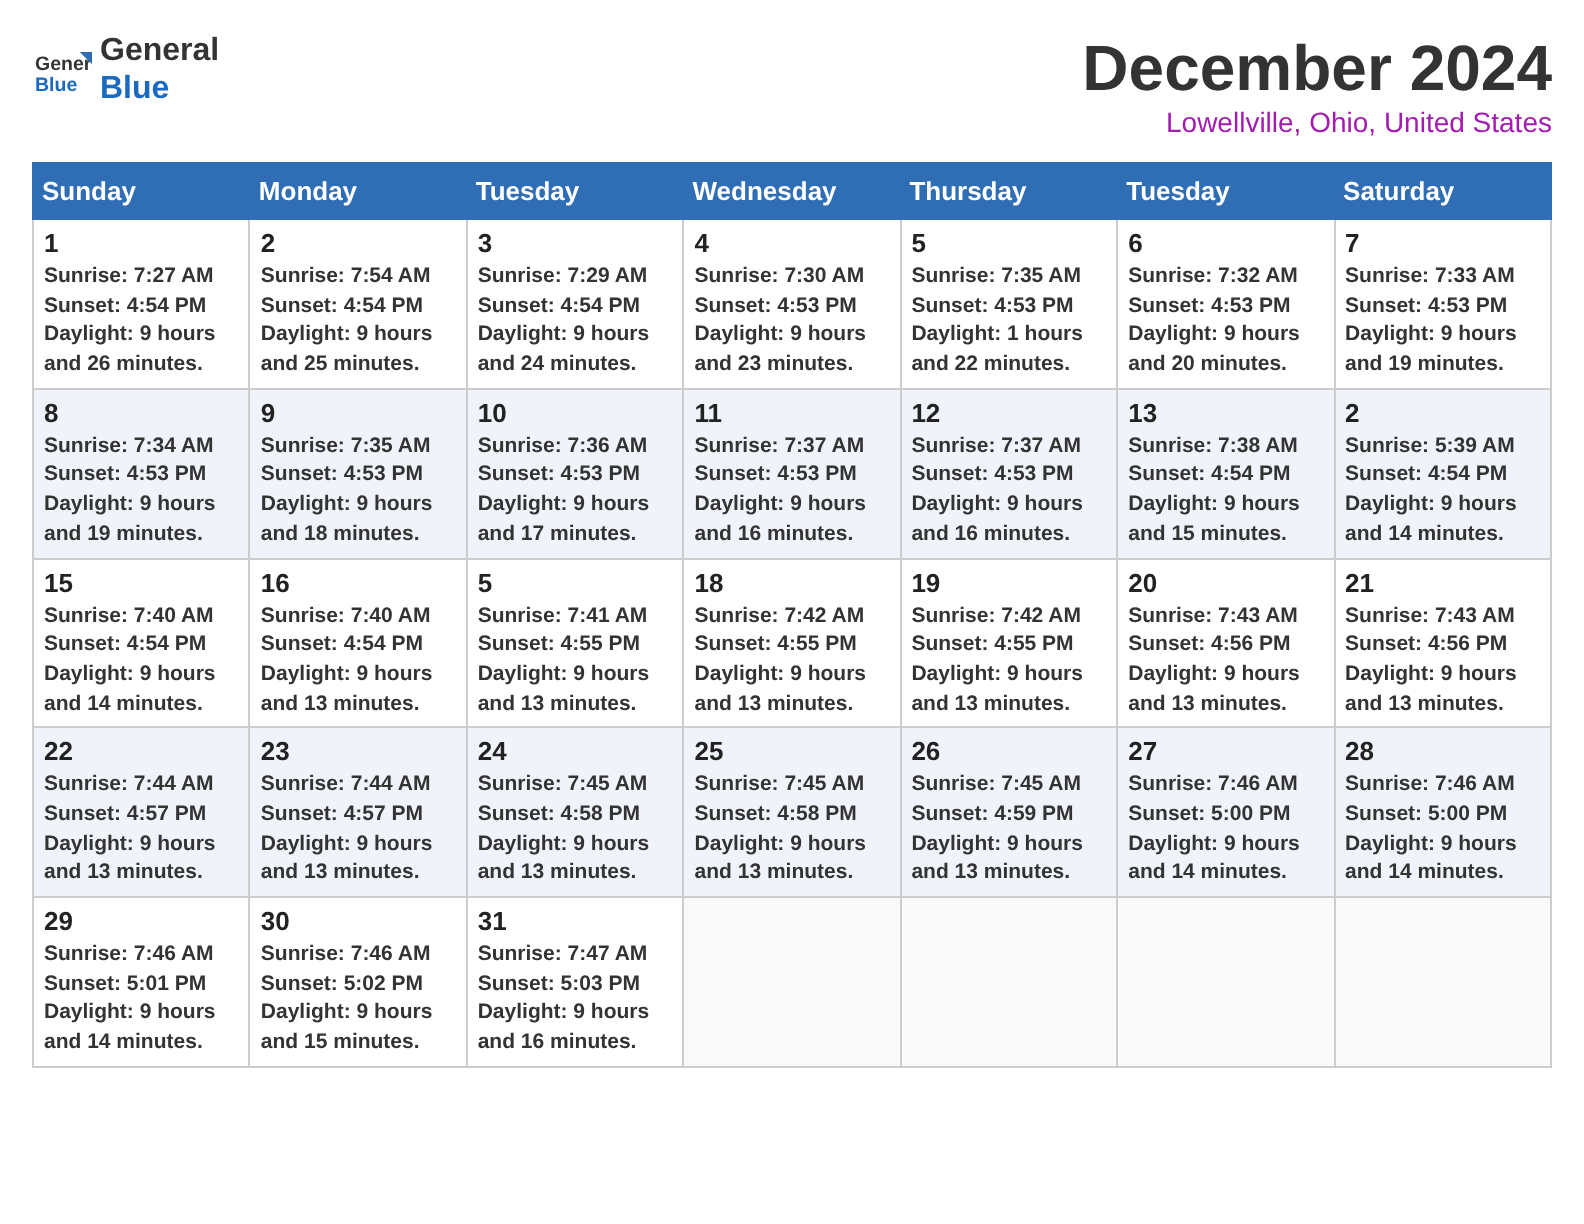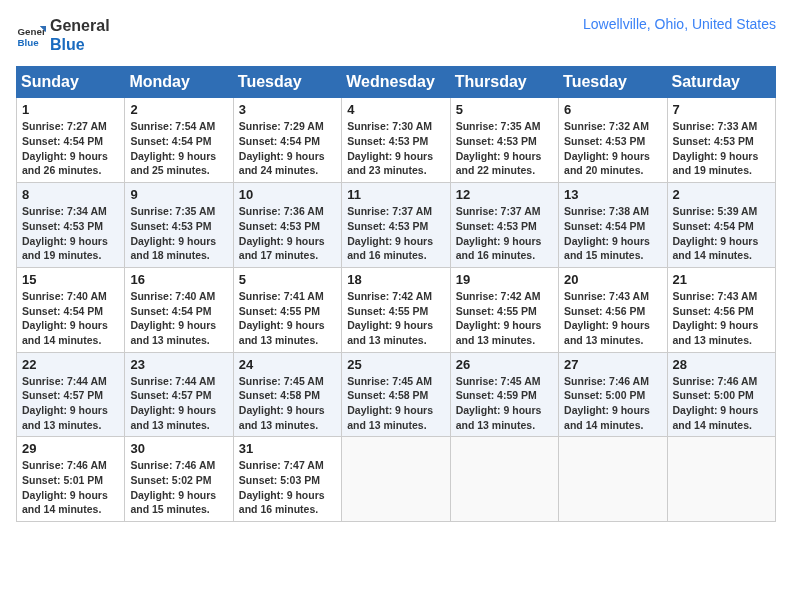--- a/index.html
+++ b/index.html
@@ -28,33 +28,33 @@
     .title-section {
       text-align: right;
     }
     .month-title {
       font-size: 32px;
       font-weight: bold;
       color: #333;
     }
     .location {
       font-size: 14px;
-      color: #3b82f6;
+      color: #a21caf;
     }
     .calendar {
       width: 100%;
       border-collapse: collapse;
       font-size: 11px;
     }
     .calendar th {
       background: #2f6eb5;
       color: #fff;
       padding: 6px 4px;
       text-align: left;
-      font-size: 16px;
+      font-size: 13px;
       font-weight: bold;
       border: 1px solid #2f6eb5;
     }
     .calendar td {
       vertical-align: top;
       padding: 4px 5px;
       border: 1px solid #ccc;
       width: calc(100% / 7);
       background: #fff;
       min-height: 80px;
@@ -95,20 +95,21 @@
       <text x="2" y="34" font-size="13" font-weight="bold" fill="#1a6bbf">Blue</text>
       <polygon points="32,8 40,16 38,8" fill="#1a6bbf"></polygon>
       <polygon points="32,8 40,8 40,16" fill="#2f6eb5"></polygon>
     </svg>
     <div style="display:flex;flex-direction:column;line-height:1.2;">
       <span style="font-size:16px;font-weight:bold;color:#333;">General</span>
       <span style="font-size:16px;font-weight:bold;color:#1a6bbf;">Blue</span>
     </div>
   </div>
   <div class="title-section">
+    <div class="month-title">December 2024</div>
     <div class="location">Lowellville, Ohio, United States</div>
   </div>
 </div>
 
 <table class="calendar">
   <thead>
     <tr>
     <th>Sunday</th>
         <th>Monday</th>
         <th>Tuesday</th>
@@ -150,21 +151,21 @@
           <span>Sunrise: 7:30 AM</span><br>
           <span>Sunset: 4:53 PM</span><br>
           <span>Daylight: 9 hours and 23 minutes.</span>
         </div>
       </td>
         <td>
         <span class="day-num">5</span>
         <div class="day-info">
           <span>Sunrise: 7:35 AM</span><br>
           <span>Sunset: 4:53 PM</span><br>
-          <span>Daylight: 9 hours and 22 minutes.</span>
+          <span>Daylight: 1 hours and 22 minutes.</span>
         </div>
       </td>
         <td>
         <span class="day-num">6</span>
         <div class="day-info">
           <span>Sunrise: 7:32 AM</span><br>
           <span>Sunset: 4:53 PM</span><br>
           <span>Daylight: 9 hours and 20 minutes.</span>
         </div>
       </td>

